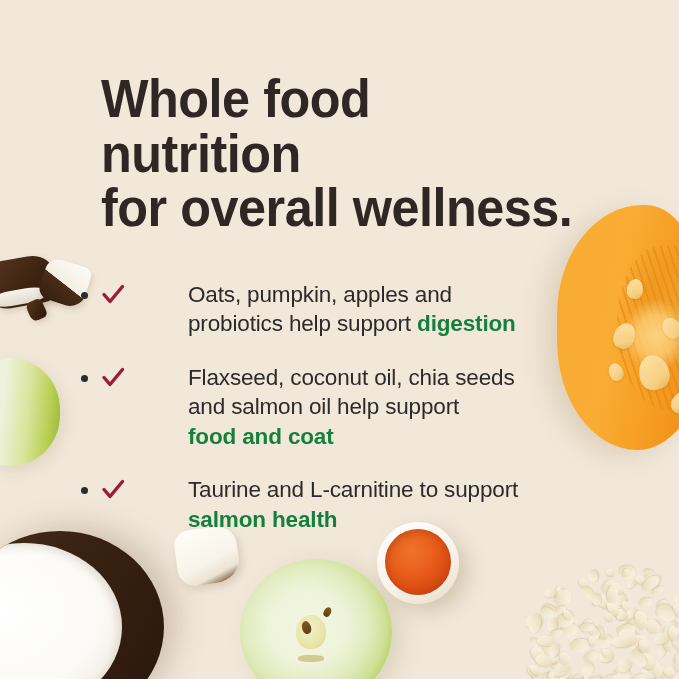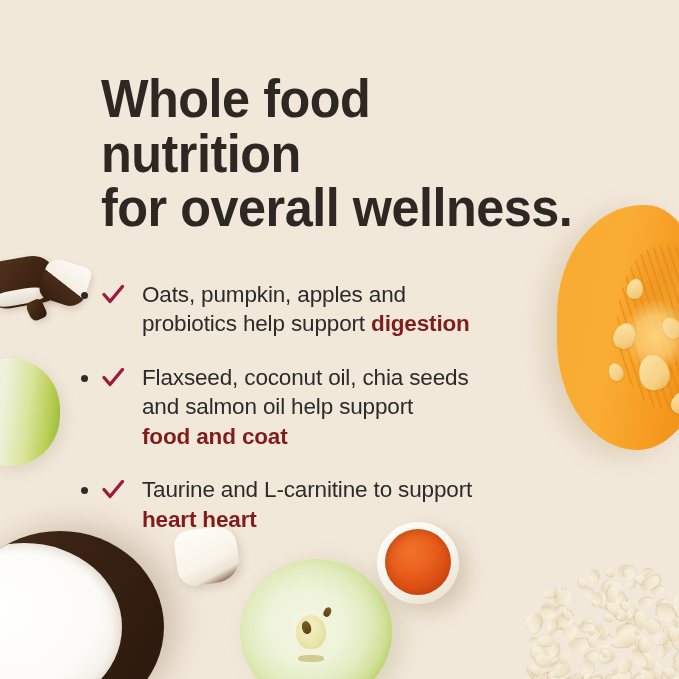--- a/index.html
+++ b/index.html
@@ -63,25 +63,25 @@
 
   .check-icon {
     position: absolute;
     left: 0px;
     top: 3px;
     width: 24px;
     height: 24px;
     display: block;
   }
 
-  .bullet-text { display: block; }
+  .bullet-text { display: block; margin-left: 46px; }
 
   .bullet-text b {
     font-weight: 700;
-    color: #7f1d1d;
+    color: #15803d;
   }
 
   
 
   .food { position: absolute; z-index: 5; }
 
   
   .pumpkin {
     right: -28px;
     top: 205px;
@@ -471,18 +471,18 @@
         <svg class="check-icon" viewBox="0 0 24 24">
           <path d="M3 11.5 L9 18.5 L21.5 3.5" fill="none" stroke="#9e1b3c" stroke-width="3.4" stroke-linecap="round" stroke-linejoin="round"></path>
         </svg>
         <span class="bullet-text">Flaxseed, coconut oil, chia seeds<br>and salmon oil help support<br><b>food and coat</b></span>
       </li>
 
       <li class="bullet">
         <svg class="check-icon" viewBox="0 0 24 24">
           <path d="M3 11.5 L9 18.5 L21.5 3.5" fill="none" stroke="#9e1b3c" stroke-width="3.4" stroke-linecap="round" stroke-linejoin="round"></path>
         </svg>
-        <span class="bullet-text">Taurine and L-carnitine to support<br><b>heart heart</b></span>
+        <span class="bullet-text">Taurine and L-carnitine to support<br><b>salmon health</b></span>
       </li>
 
     </ul>
   </div>
 </div>
 
 </body></html>

